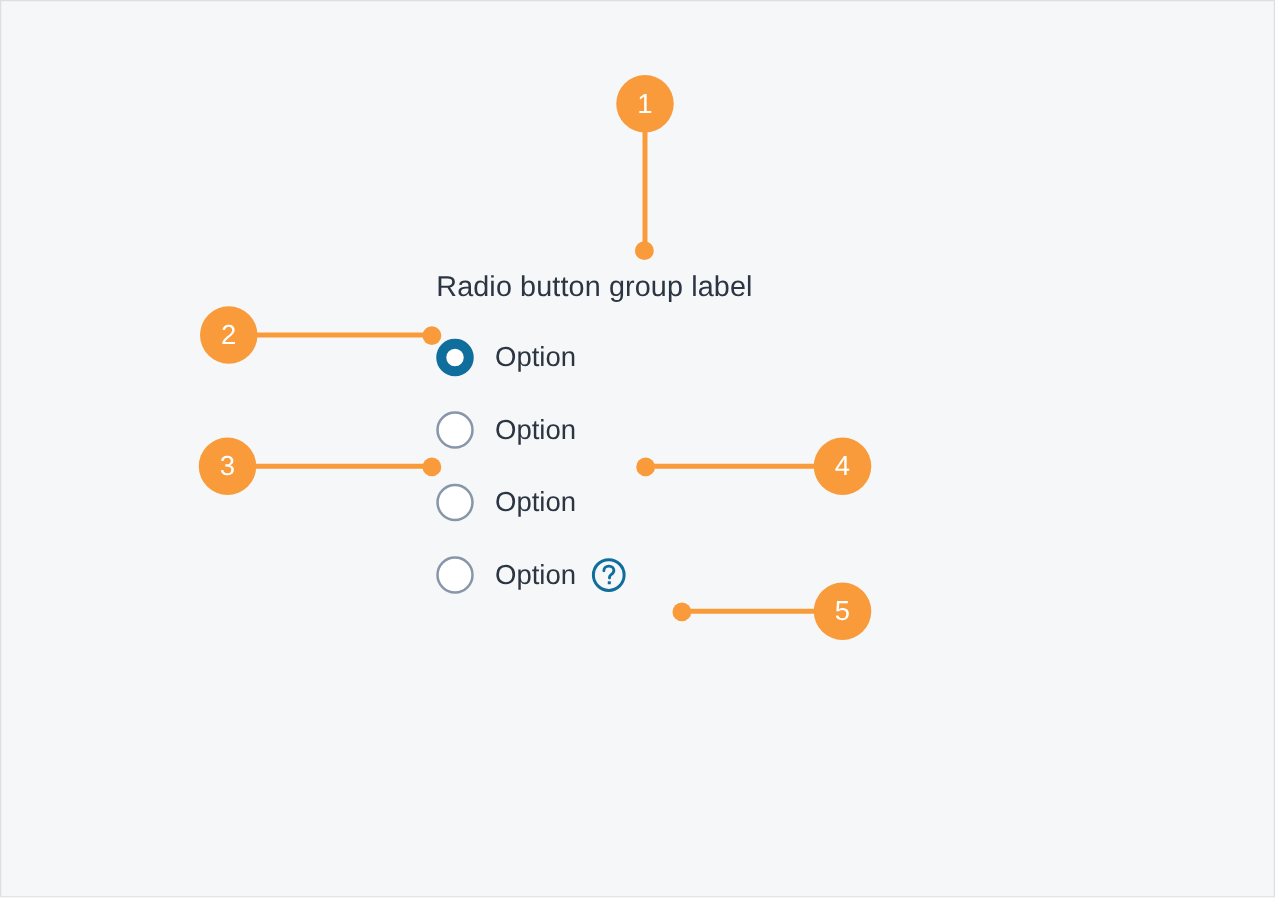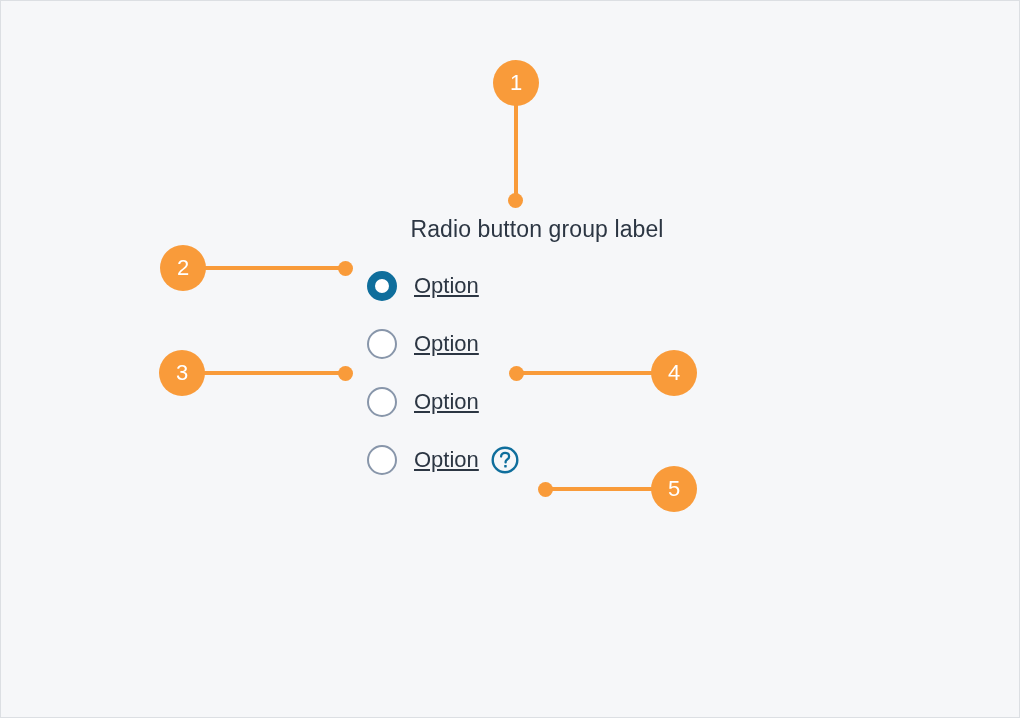--- a/index.html
+++ b/index.html
@@ -18,24 +18,23 @@
     height: 718px;
     box-sizing: border-box;
     background: #f6f7f9;
     border: 1px solid #dcdfe3;
     overflow: hidden;
   }
 
   
   .radio-group {
     position: absolute;
-    left: 366px;
+    left: 348px;
     top: 213px;
     width: 340px;
-    text-align: center;
   }
 
   .group-label {
     font-size: 23px;
     line-height: 30px;
     color: #2c3643;
     letter-spacing: 0.1px;
     white-space: nowrap;
   }
 
@@ -73,21 +72,20 @@
     border: 8px solid #0f6e9c;
     background: #ffffff;
   }
 
   .option-label {
     font-size: 22px;
     line-height: 28px;
     color: #2c3643;
     margin-left: 17px;
     white-space: nowrap;
-    text-decoration: underline;
   }
 
   .help-icon {
     margin-left: 12px;
     width: 28px;
     height: 28px;
     flex: 0 0 auto;
     display: block;
   }
 

